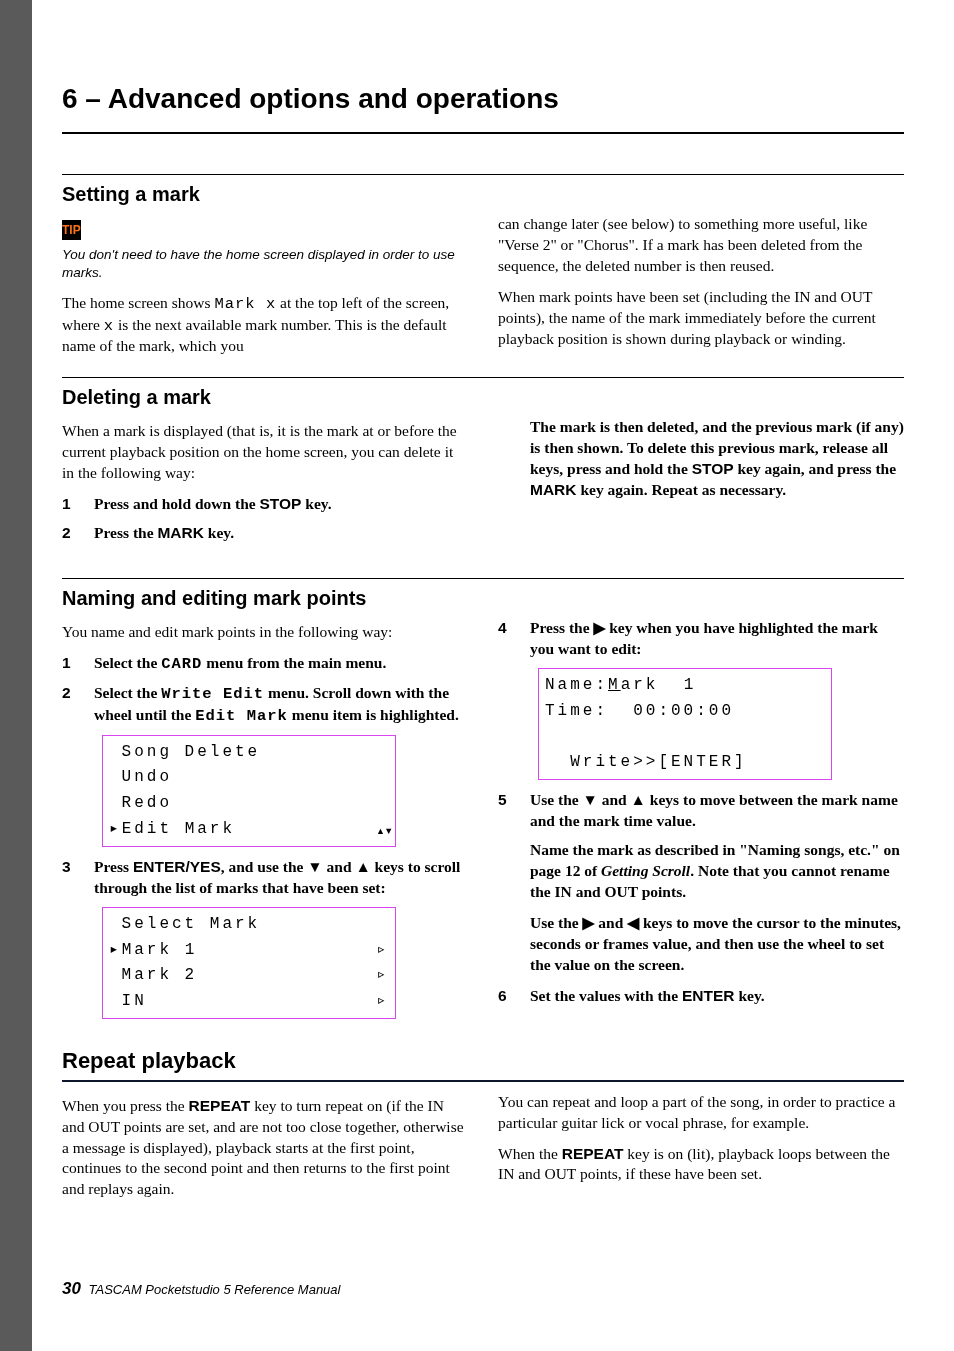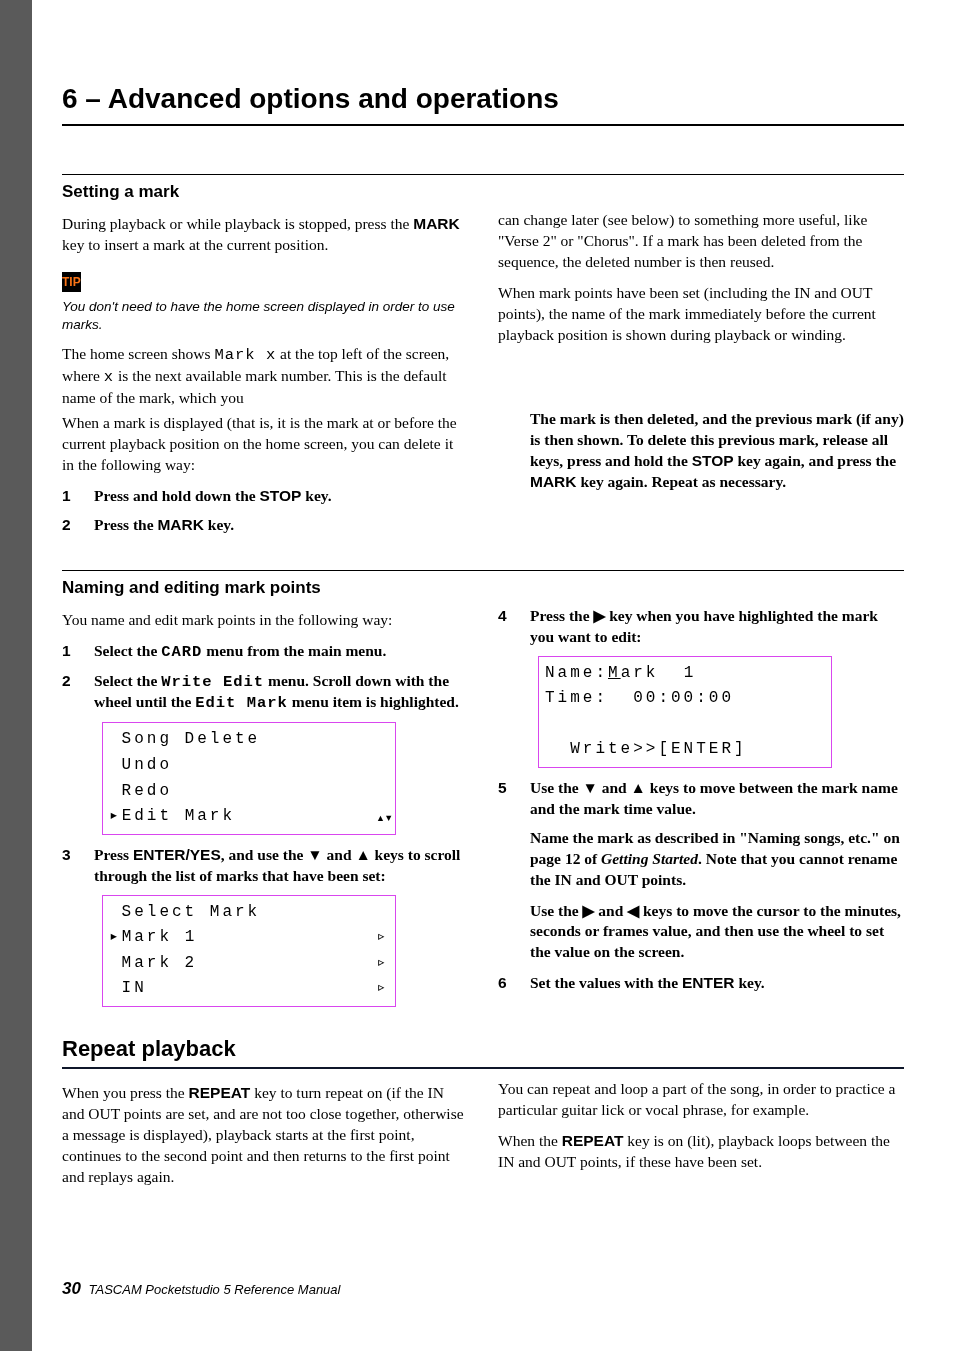--- a/index.html
+++ b/index.html
@@ -24,35 +24,35 @@
     width: 32px;
     height: 1351px;
     background: #5a5a5a;
   }
   .chapter-title {
     position: absolute;
     left: 62px;
     top: 80px;
     right: 50px;
     border-bottom: 2px solid #000;
-    padding-bottom: 6px;
+    padding-bottom: 14px;
     font-family: Arial, Helvetica, sans-serif;
     font-weight: bold;
     font-size: 28px;
   }
   .content {
     position: absolute;
     left: 62px;
     top: 160px;
     right: 50px;
   }
   .section-heading {
     font-family: Arial, Helvetica, sans-serif;
     font-weight: bold;
-    font-size: 17px;
+    font-size: 20px;
     border-top: 1px solid #000;
     padding-top: 6px;
     margin-top: 14px;
     margin-bottom: 6px;
   }
   .h2-heading {
     font-family: Arial, Helvetica, sans-serif;
     font-weight: bold;
     font-size: 22px;
     border-bottom: 2px solid #0f172a;
@@ -152,35 +152,33 @@
 <div class="page">
   <div class="left-bar"></div>
 
   <div class="chapter-title">6 – Advanced options and operations</div>
 
   <div class="content">
 
     <div class="section-heading">Setting a mark</div>
     <div class="cols">
       <div class="block">
-        <p>
-          <span>During playback or while playback is stopped, press the </span><span class="boldkey">MARK</span><span> key to insert a mark at the current position.</span>
-        </p>
         <div class="tip-badge">TIP</div>
         <div class="tip-text">You don't need to have the home screen displayed in order to use marks.</div>
         <p>
           <span>The home screen shows </span><span class="mono">Mark x</span><span> at the top left of the screen, where </span><span class="mono">x</span><span> is the next available mark number. This is the default name of the mark, which you</span>
         </p>
       </div>
       <div class="block">
         <p>can change later (see below) to something more useful, like "Verse 2" or "Chorus". If a mark has been deleted from the sequence, the deleted number is then reused.</p>
         <p>When mark points have been set (including the IN and OUT points), the name of the mark immediately before the current playback position is shown during playback or winding.</p>
       </div>
     </div>
 
+    <div class="section-heading">Deleting a mark</div>
     <div class="cols">
       <div class="block">
         <p>When a mark is displayed (that is, it is the mark at or before the current playback position on the home screen, you can delete it in the following way:</p>
         <div class="step">
           <div class="step-num">1</div>
           <div class="step-body">
             <span>Press and hold down the </span><span class="boldkey">STOP</span><span> key.</span>
           </div>
         </div>
         <div class="step">
@@ -248,21 +246,21 @@
 
 <span>  Write&gt;&gt;[ENTER]</span></div>
 
         <div class="step">
           <div class="step-num">5</div>
           <div class="step-body">Use the ▼ and ▲ keys to move between the mark name and the mark time value.</div>
         </div>
 
         <div class="indented">
           <p>
-            <span>Name the mark as described in "Naming songs, etc." on page 12 of </span><i>Getting Started</i><span>. Note that you cannot rename the IN and OUT points.</span>
+            <span>Name the mark as described in "Naming songs, etc." on page 12 of </span><i>Getting Scroll</i><span>. Note that you cannot rename the IN and OUT points.</span>
           </p>
           <p>Use the ▶ and ◀ keys to move the cursor to the minutes, seconds or frames value, and then use the wheel to set the value on the screen.</p>
         </div>
 
         <div class="step">
           <div class="step-num">6</div>
           <div class="step-body">
             <span>Set the values with the </span><span class="boldkey">ENTER</span><span> key.</span>
           </div>
         </div>

